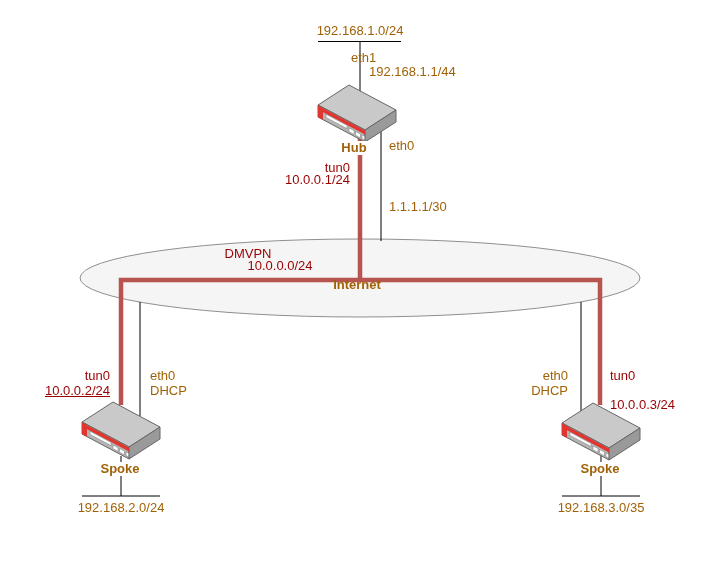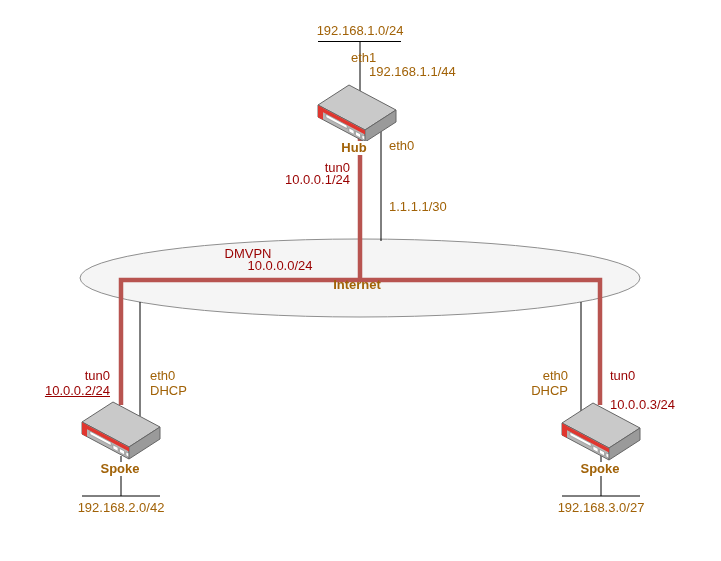--- a/index.html
+++ b/index.html
@@ -76,22 +76,22 @@
 
   <div class="lbl c r" style="left:248px; top:247px;">DMVPN</div>
   <div class="lbl c r" style="left:238px; top:259px;margin-left:42px;">10.0.0.0/24</div>
   <div class="lbl c b" style="left:357px; top:278px;">Internet</div>
 
   <div class="lbl r" style="right:611px; top:369px;">tun0</div>
   <div class="lbl r" style="right:611px; top:384px;text-decoration:underline;">10.0.0.2/24</div>
   <div class="lbl" style="left:150px; top:369px;">eth0</div>
   <div class="lbl" style="left:150px; top:384px;">DHCP</div>
   <div class="lbl c b wbg" style="left:120px; top:462px;">Spoke</div>
-  <div class="lbl c" style="left:121px; top:501px;">192.168.2.0/42</div>
+  <div class="lbl c" style="left:121px; top:501px;">192.168.2.0/24</div>
 
   <div class="lbl" style="right:153px; top:369px; text-align:right;">eth0</div>
   <div class="lbl" style="right:153px; top:384px; text-align:right;">DHCP</div>
   <div class="lbl r" style="left:610px; top:369px;">tun0</div>
   <div class="lbl r" style="left:610px; top:384px;margin-top:14px;">10.0.0.3/24</div>
   <div class="lbl c b wbg" style="left:600px; top:462px;">Spoke</div>
-  <div class="lbl c" style="left:601px; top:501px;">192.168.3.0/27</div>
+  <div class="lbl c" style="left:601px; top:501px;">192.168.3.0/35</div>
 
 </div>
 
 </body></html>

